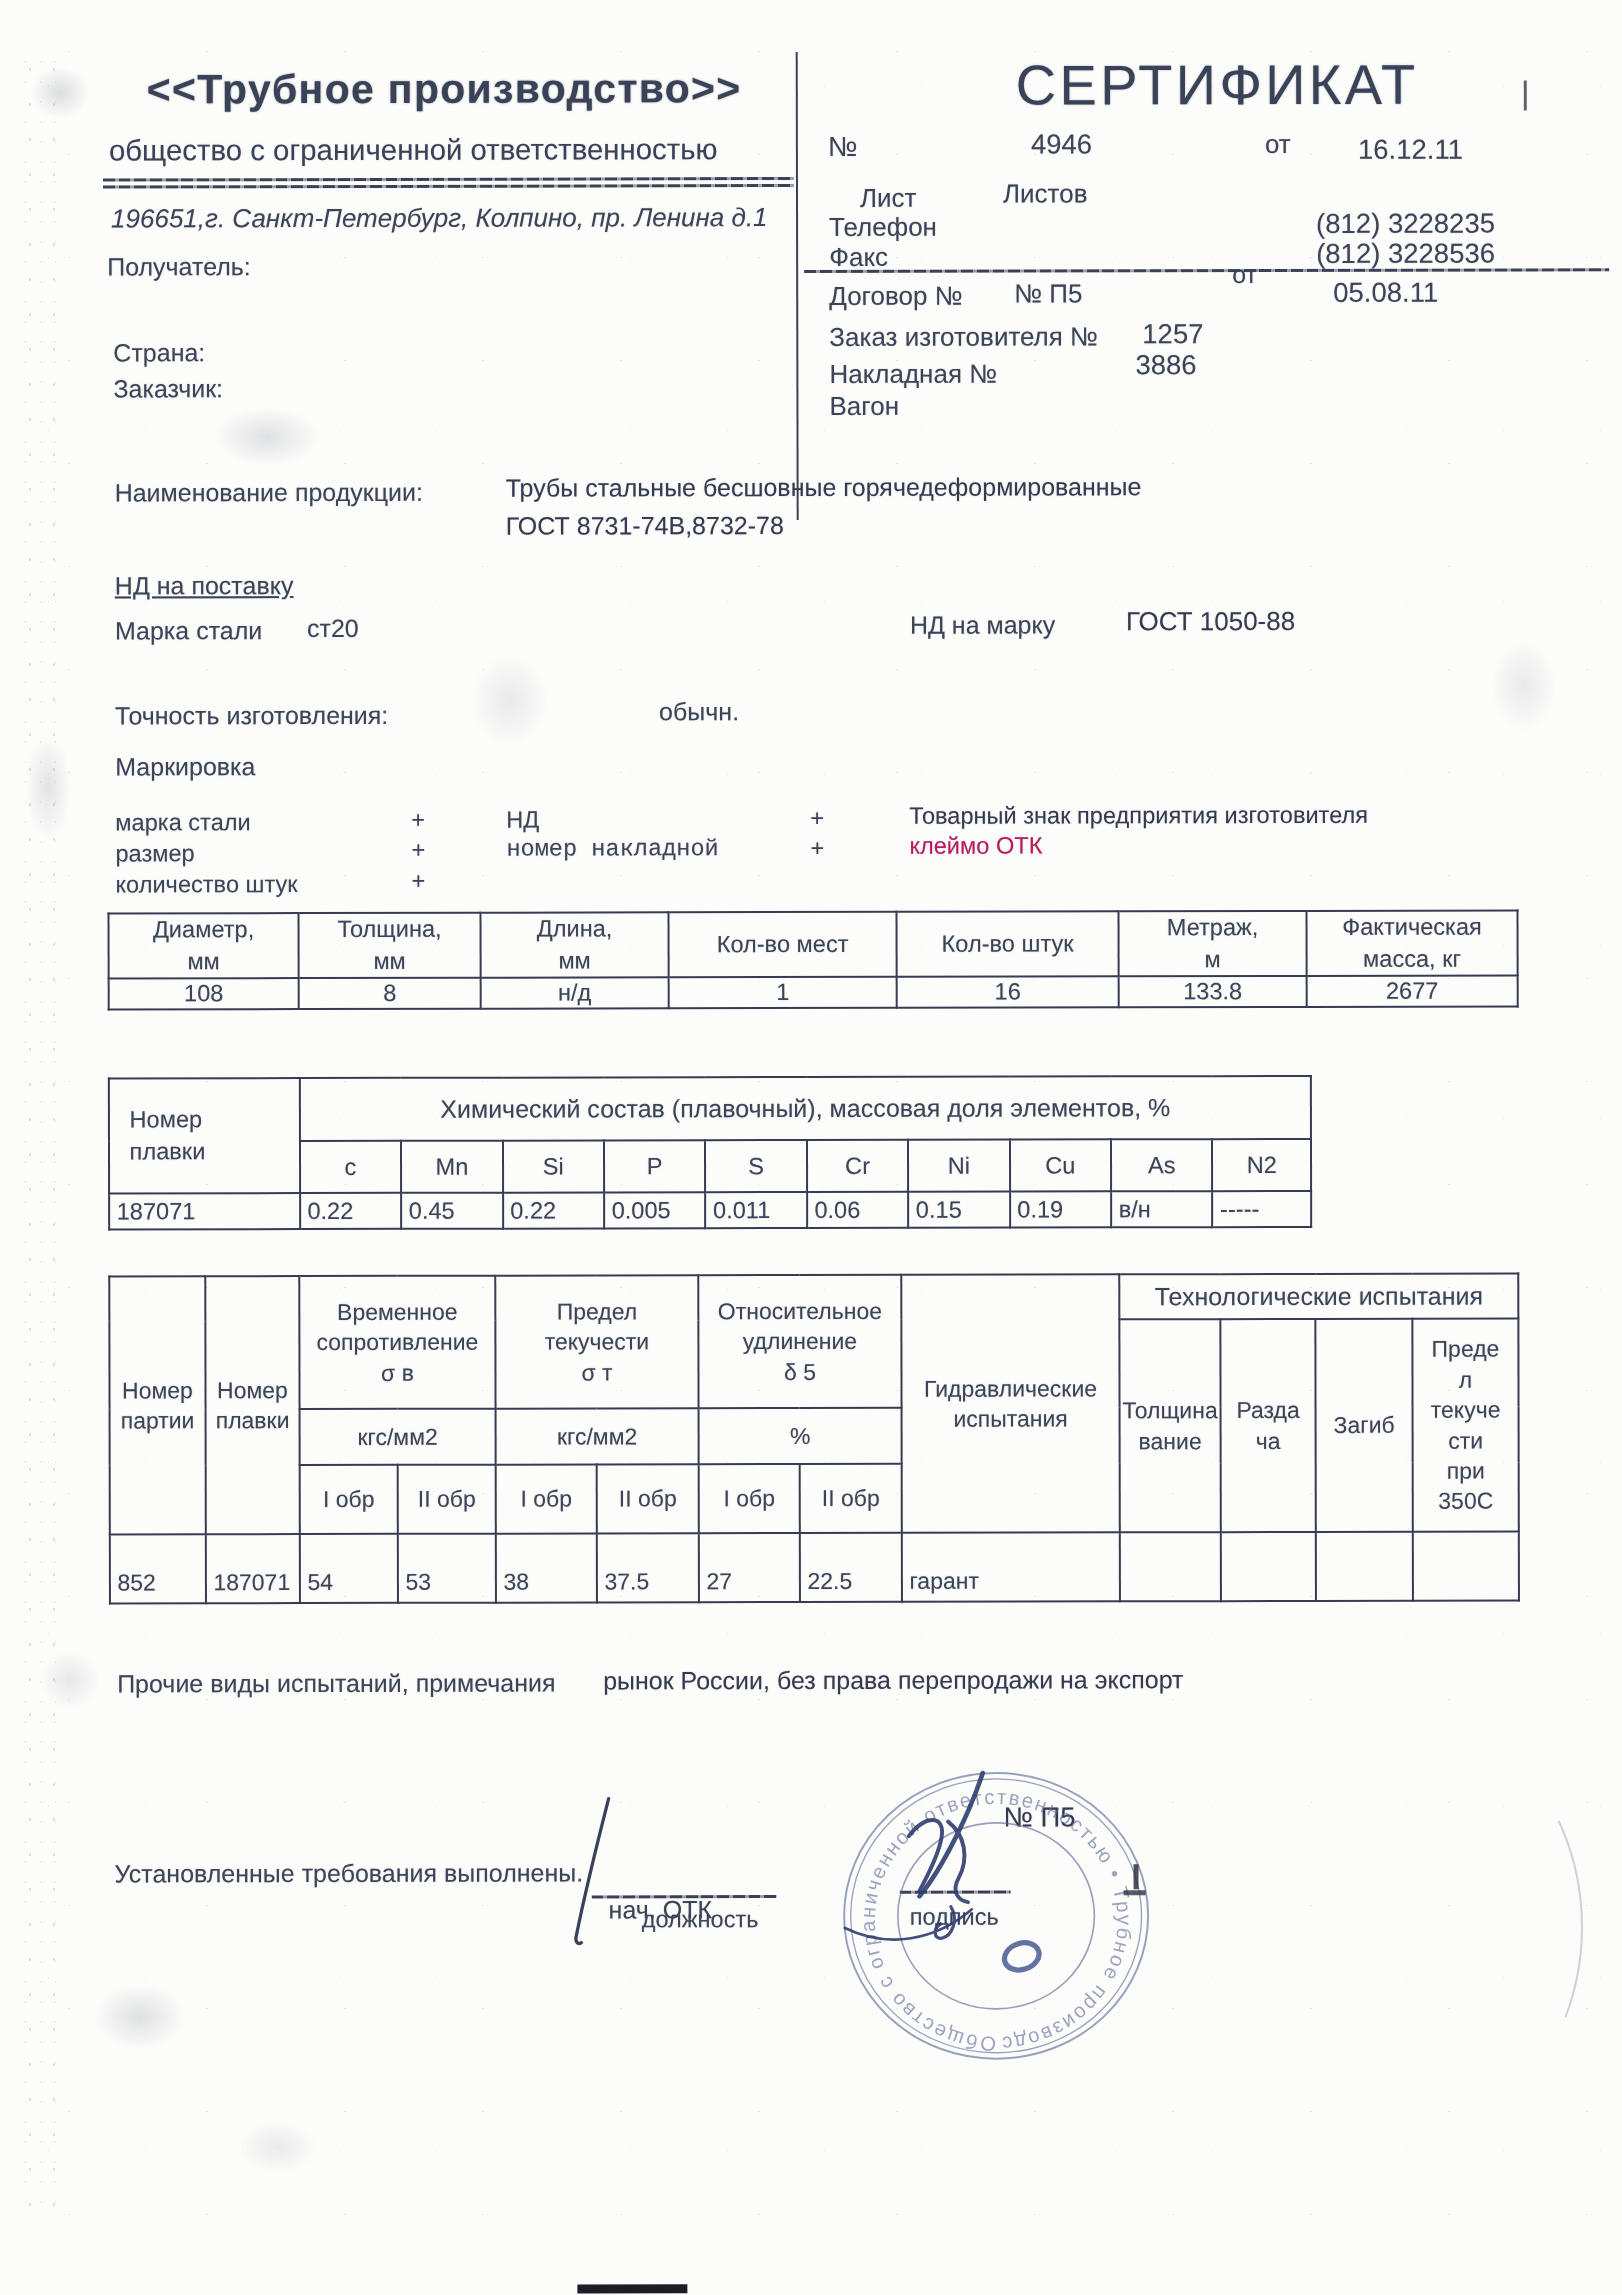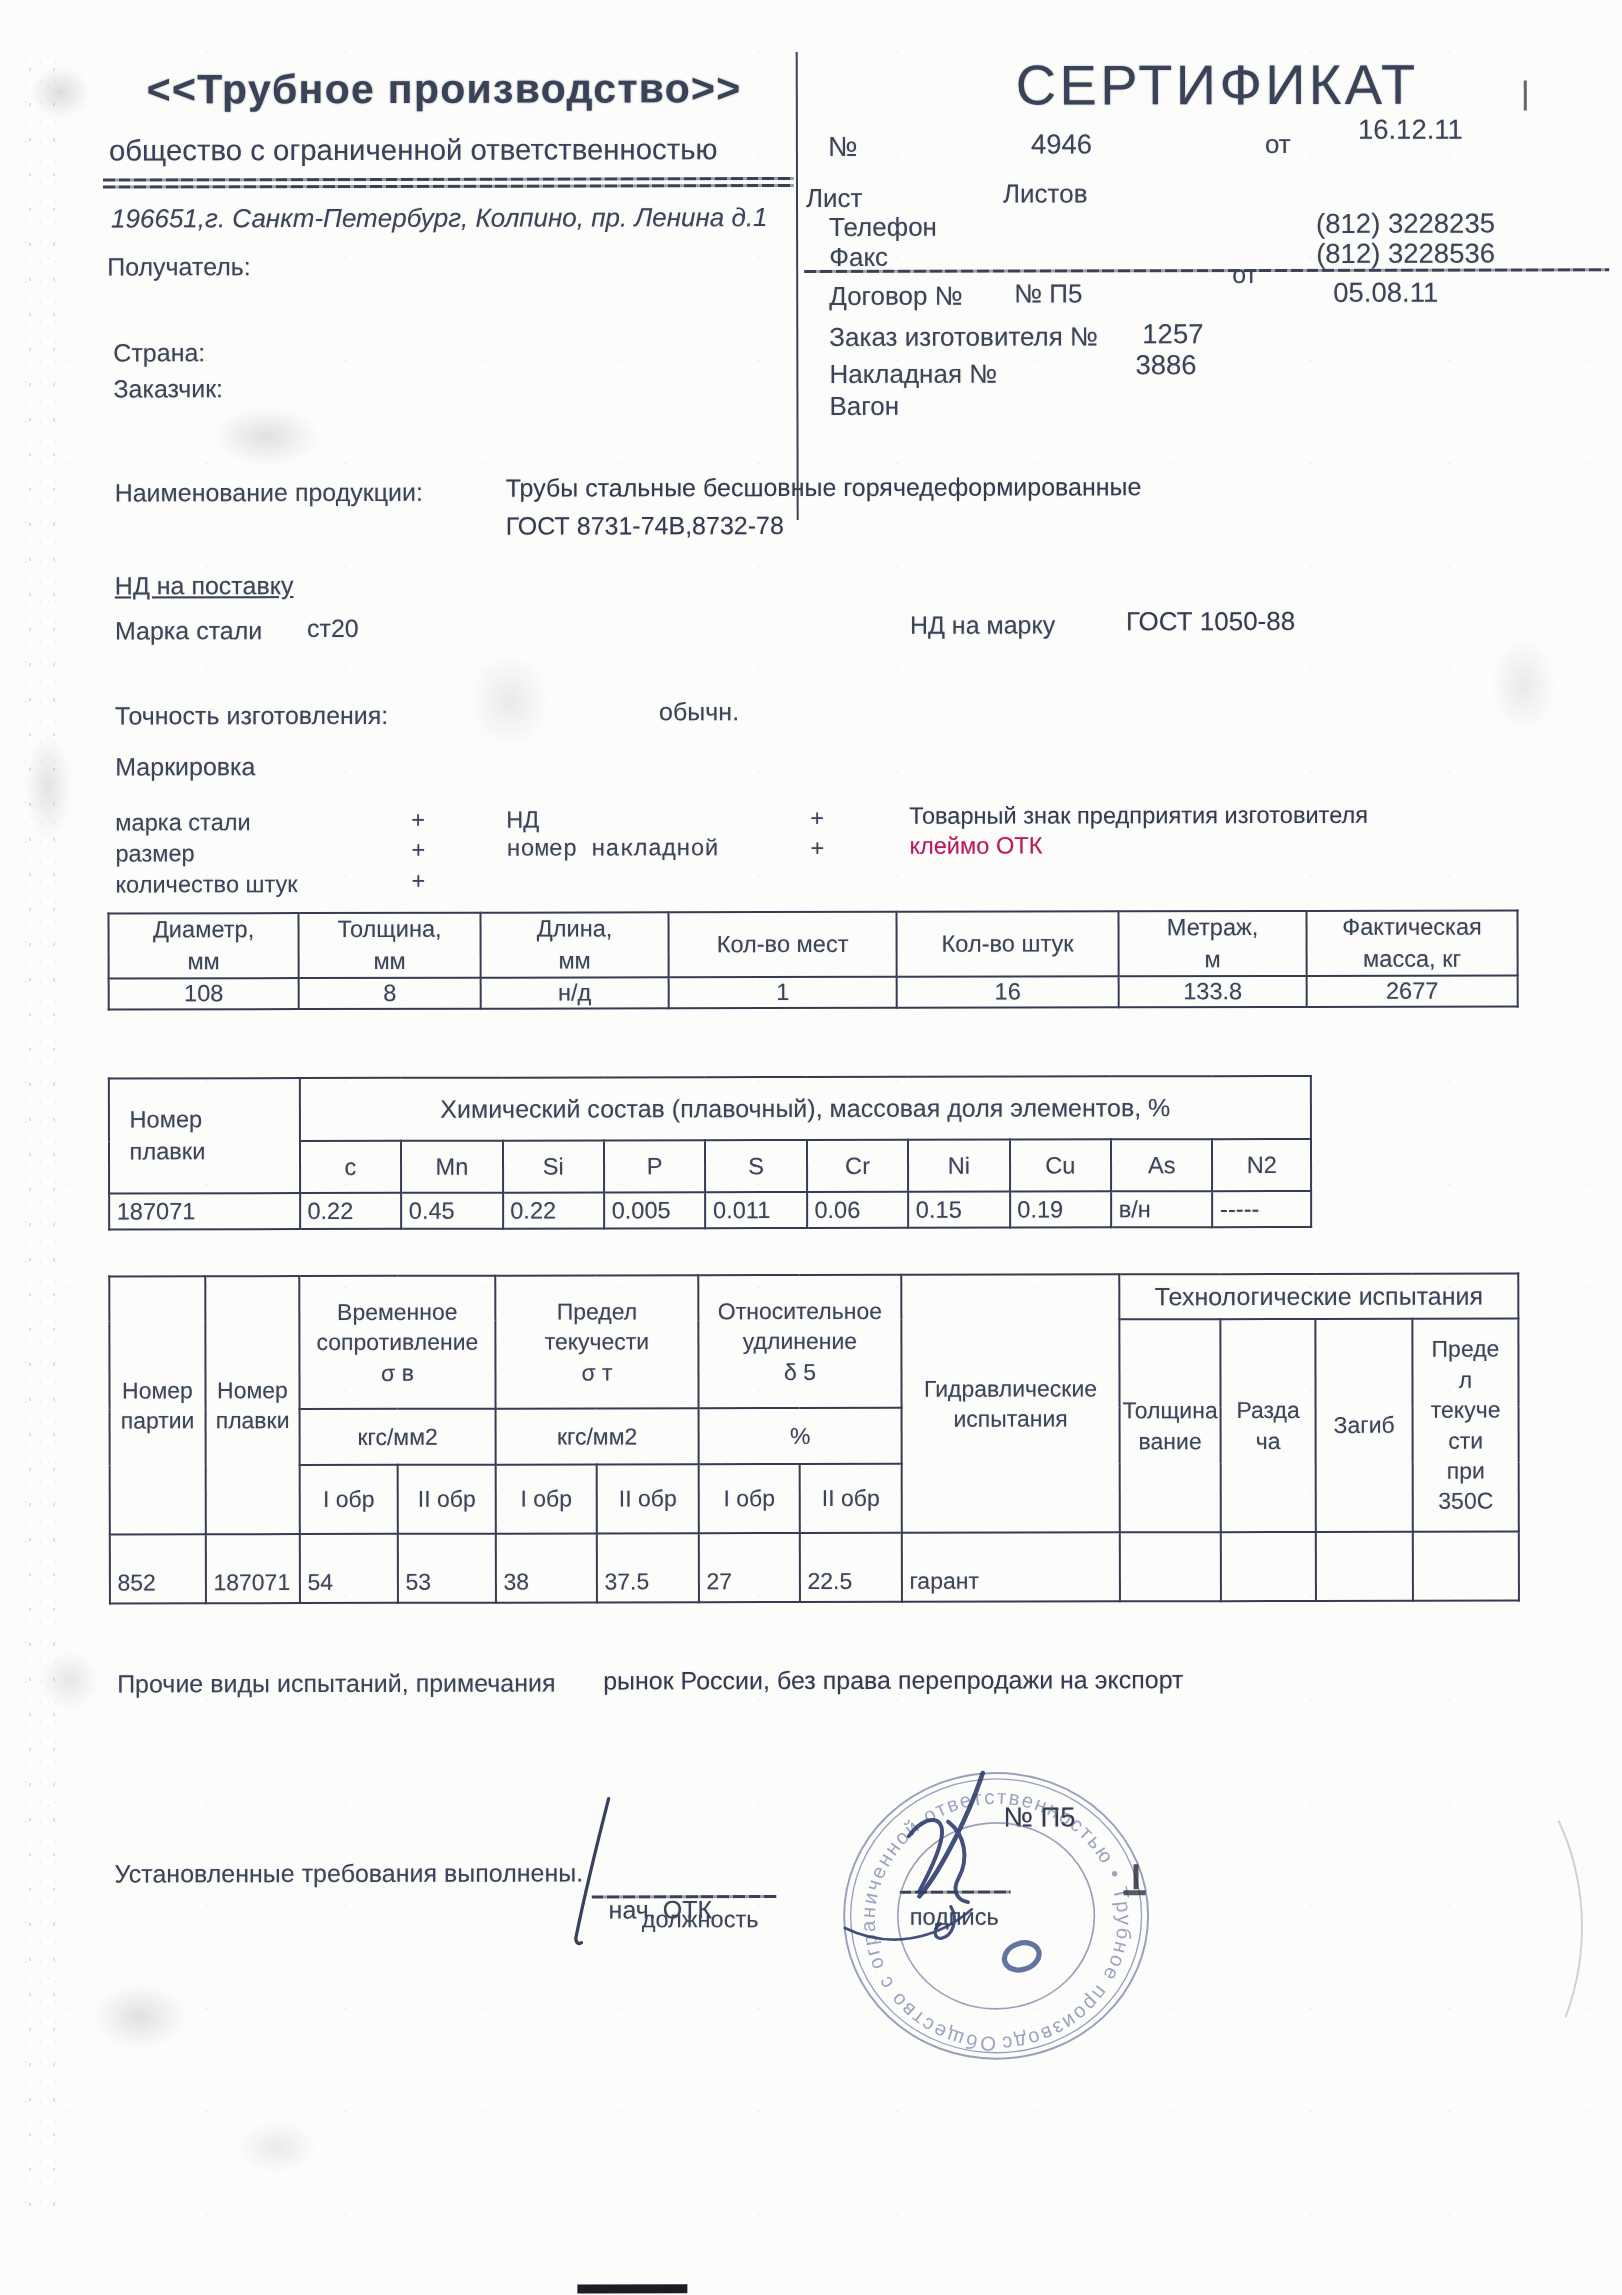--- a/index.html
+++ b/index.html
@@ -54,23 +54,23 @@
     <div class="t f38" style="left:109px;top:250px;">Получатель:</div>
     <div class="t f38" style="left:115px;top:336px;">Страна:</div>
     <div class="t f38" style="left:115px;top:372px;">Заказчик:</div>
 
     <div class="vline" style="left:798px;top:52px;height:468px;"></div>
 
     <div class="t title" style="left:1018px;top:52px;">СЕРТИФИКАТ</div>
     <div class="t f42" style="left:830px;top:130px;">№</div>
     <div class="t f42" style="left:1033px;top:128px;">4946</div>
     <div class="t f40" style="left:1267px;top:130px;">от</div>
-    <div class="t f42" style="left:1360px;top:114px;text-align:center;">16.12.11</div>
-
-    <div class="t f40" style="left:808px;top:183px;">Лист</div>
+    <div class="t f42" style="left:1360px;top:134px;text-align:center;">16.12.11</div>
+
+    <div class="t f40" style="left:862px;top:183px;">Лист</div>
     <div class="t f40" style="left:1005px;top:179px;">Листов</div>
     <div class="t f40" style="left:831px;top:212px;">Телефон</div>
     <div class="t f42" style="left:1318px;top:208px;">(812) 3228235</div>
     <div class="t f40" style="left:831px;top:242px;">Факс</div>
     <div class="t f42" style="left:1318px;top:238px;">(812) 3228536</div>
 
     <div class="hline" style="left:806px;top:270px;width:805px;"></div>
 
     <div class="t f40" style="left:831px;top:281px;">Договор №</div>
     <div class="t f40" style="left:1016px;top:279px;">№ П5</div>

